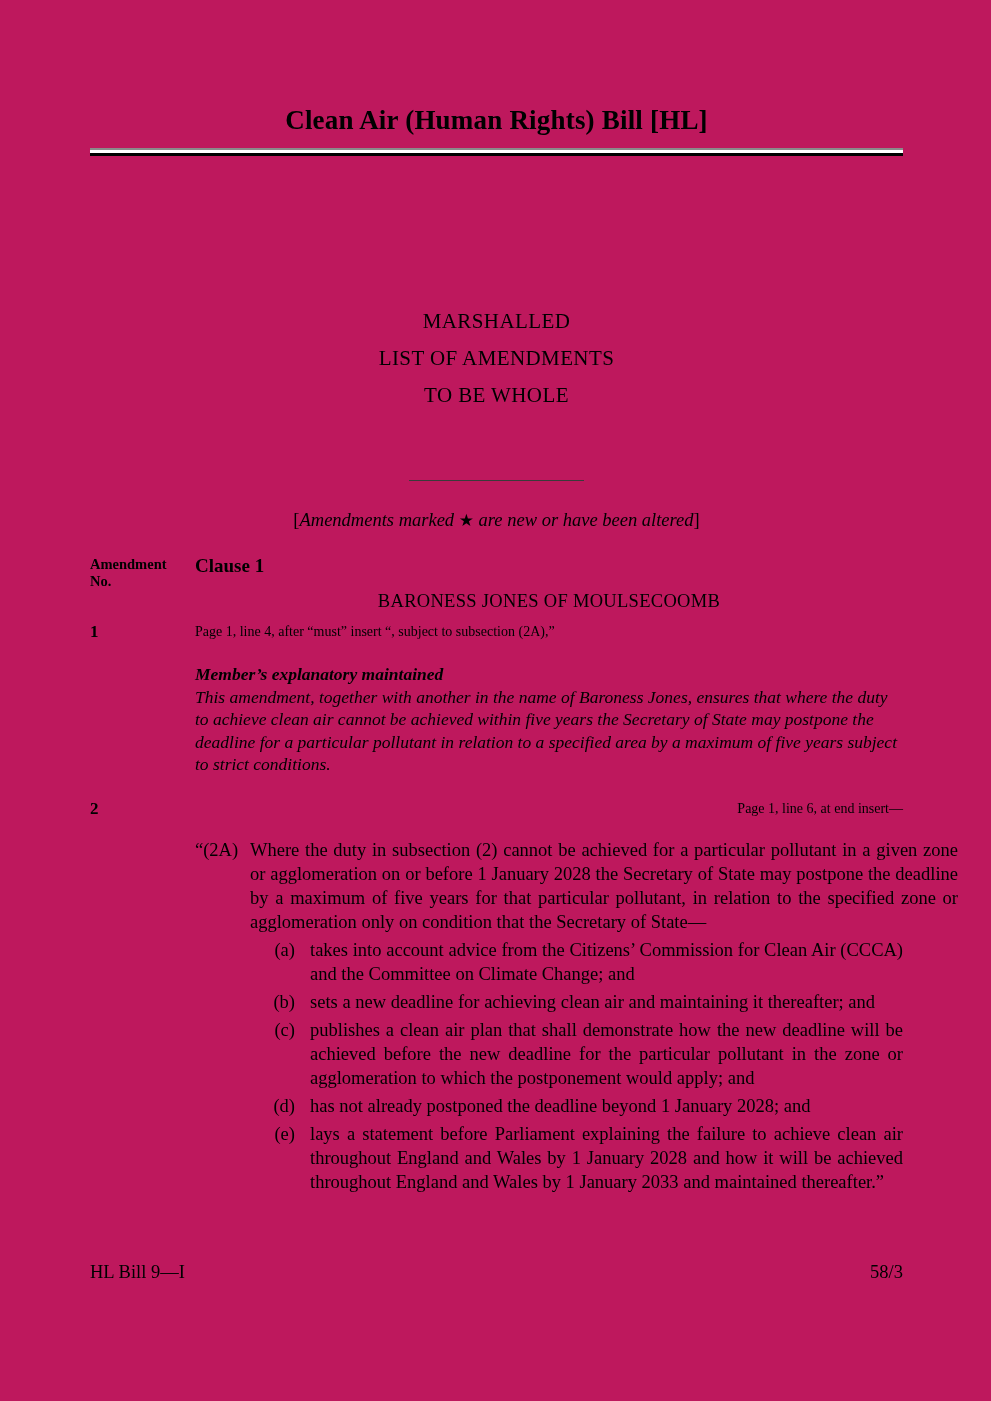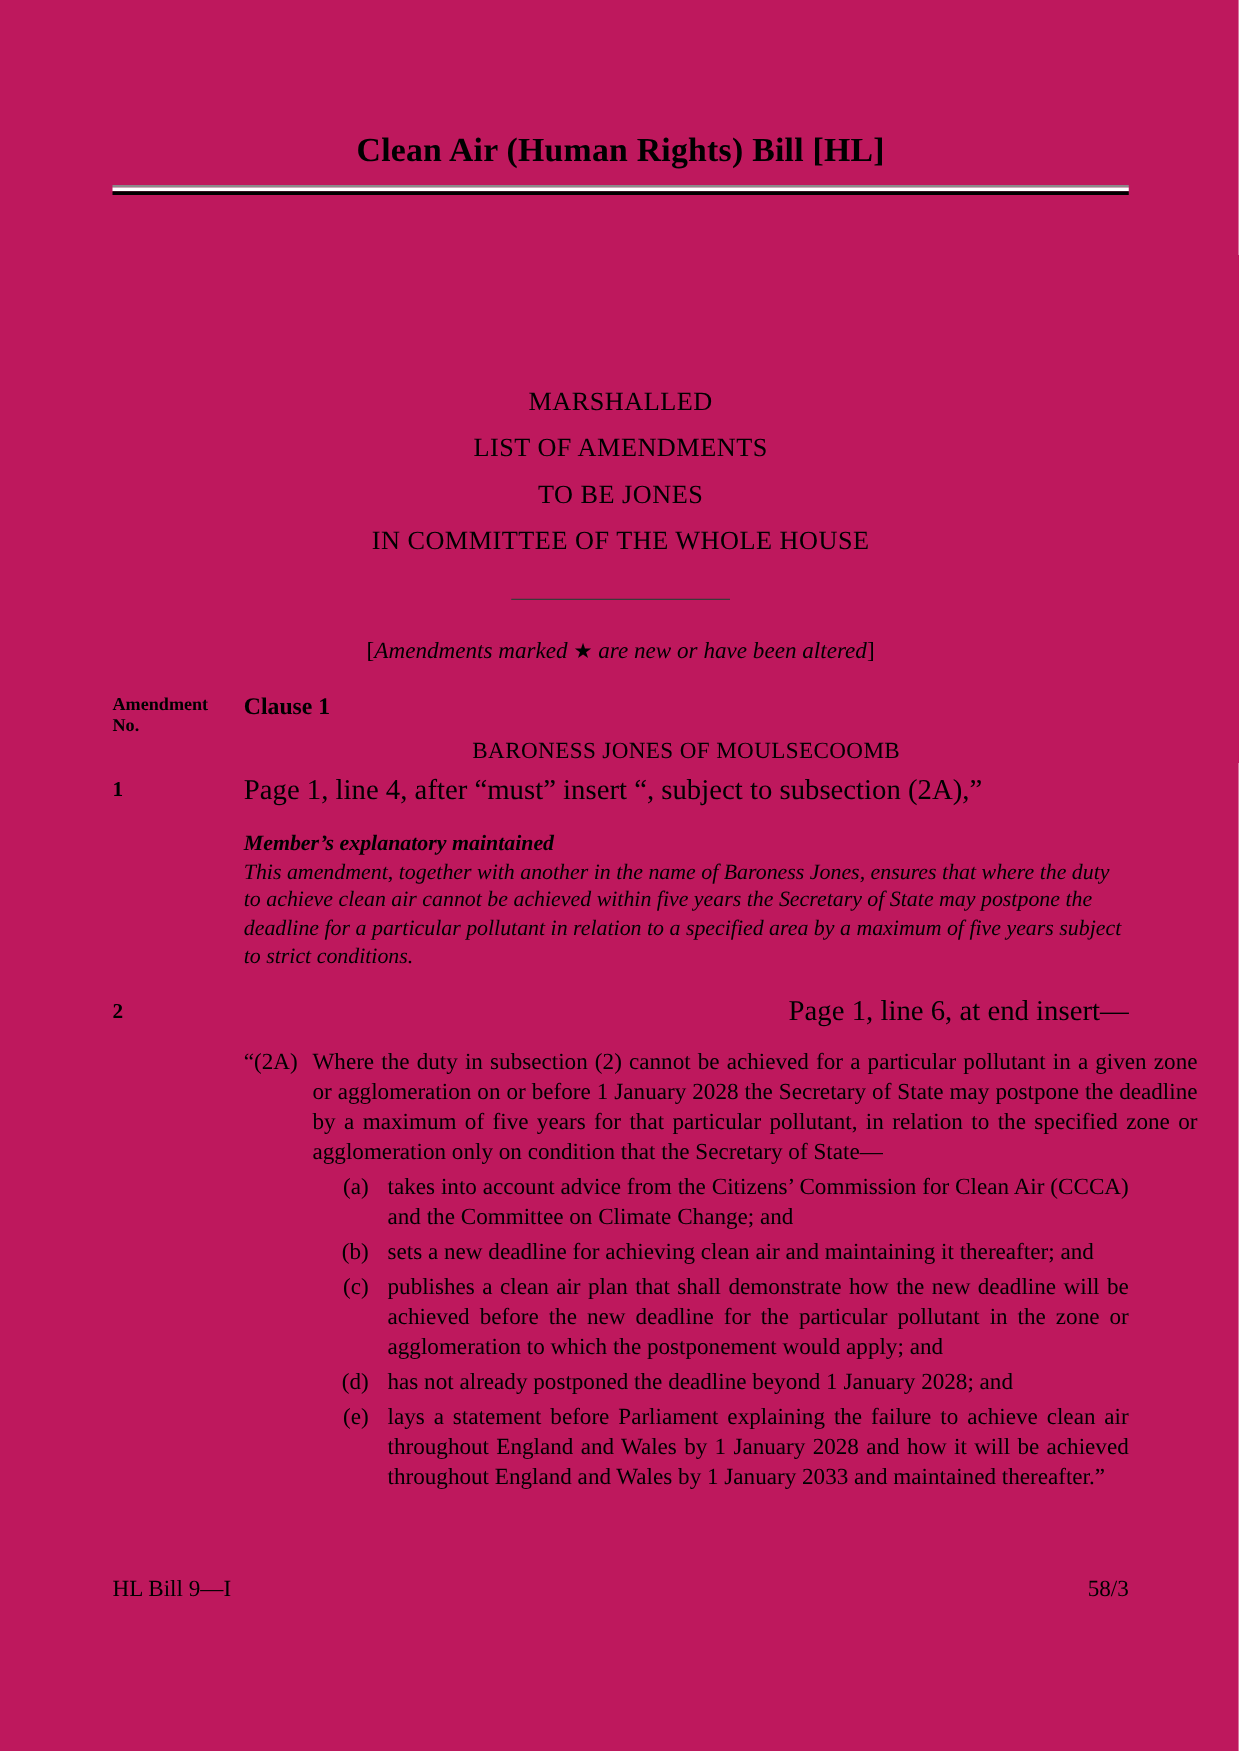--- a/index.html
+++ b/index.html
@@ -121,21 +121,21 @@
   .amd-no {
     position: absolute;
     left: 90px;
     font-size: 17px;
     font-weight: bold;
   }
   .body-text {
     position: absolute;
     left: 195px;
     width: 708px;
-    font-size: 23px;
+    font-size: 14px;
     line-height: 24px;
   }
 
   .expl {
     position: absolute;
     left: 195px;
     width: 708px;
     font-size: 17.5px;
     line-height: 22.5px;
     font-style: italic;
@@ -206,22 +206,21 @@
 
   <div class="rule-double">
     <div class="thin"></div>
     <div class="gap"></div>
     <div class="thick"></div>
   </div>
 
   <div class="heading-block">
     <div class="hline">MARSHALLED</div>
     <div class="hline">LIST OF AMENDMENTS</div>
-    <div class="hline">TO BE JONES</div>
-    <div class="hline">IN COMMITTEE OF THE WHOLE HOUSE</div>
+    <div class="hline">TO BE WHOLE</div>
   </div>
 
   <div class="short-rule"><i></i></div>
 
   <div class="star-note">
     <span class="bracket">[</span><span class="ital">Amendments marked </span><span class="star-glyph">★</span><span class="ital"> are new or have been altered</span><span class="bracket">]</span>
   </div>
 
   <div class="margin-label">
     <div>Amendment</div>

